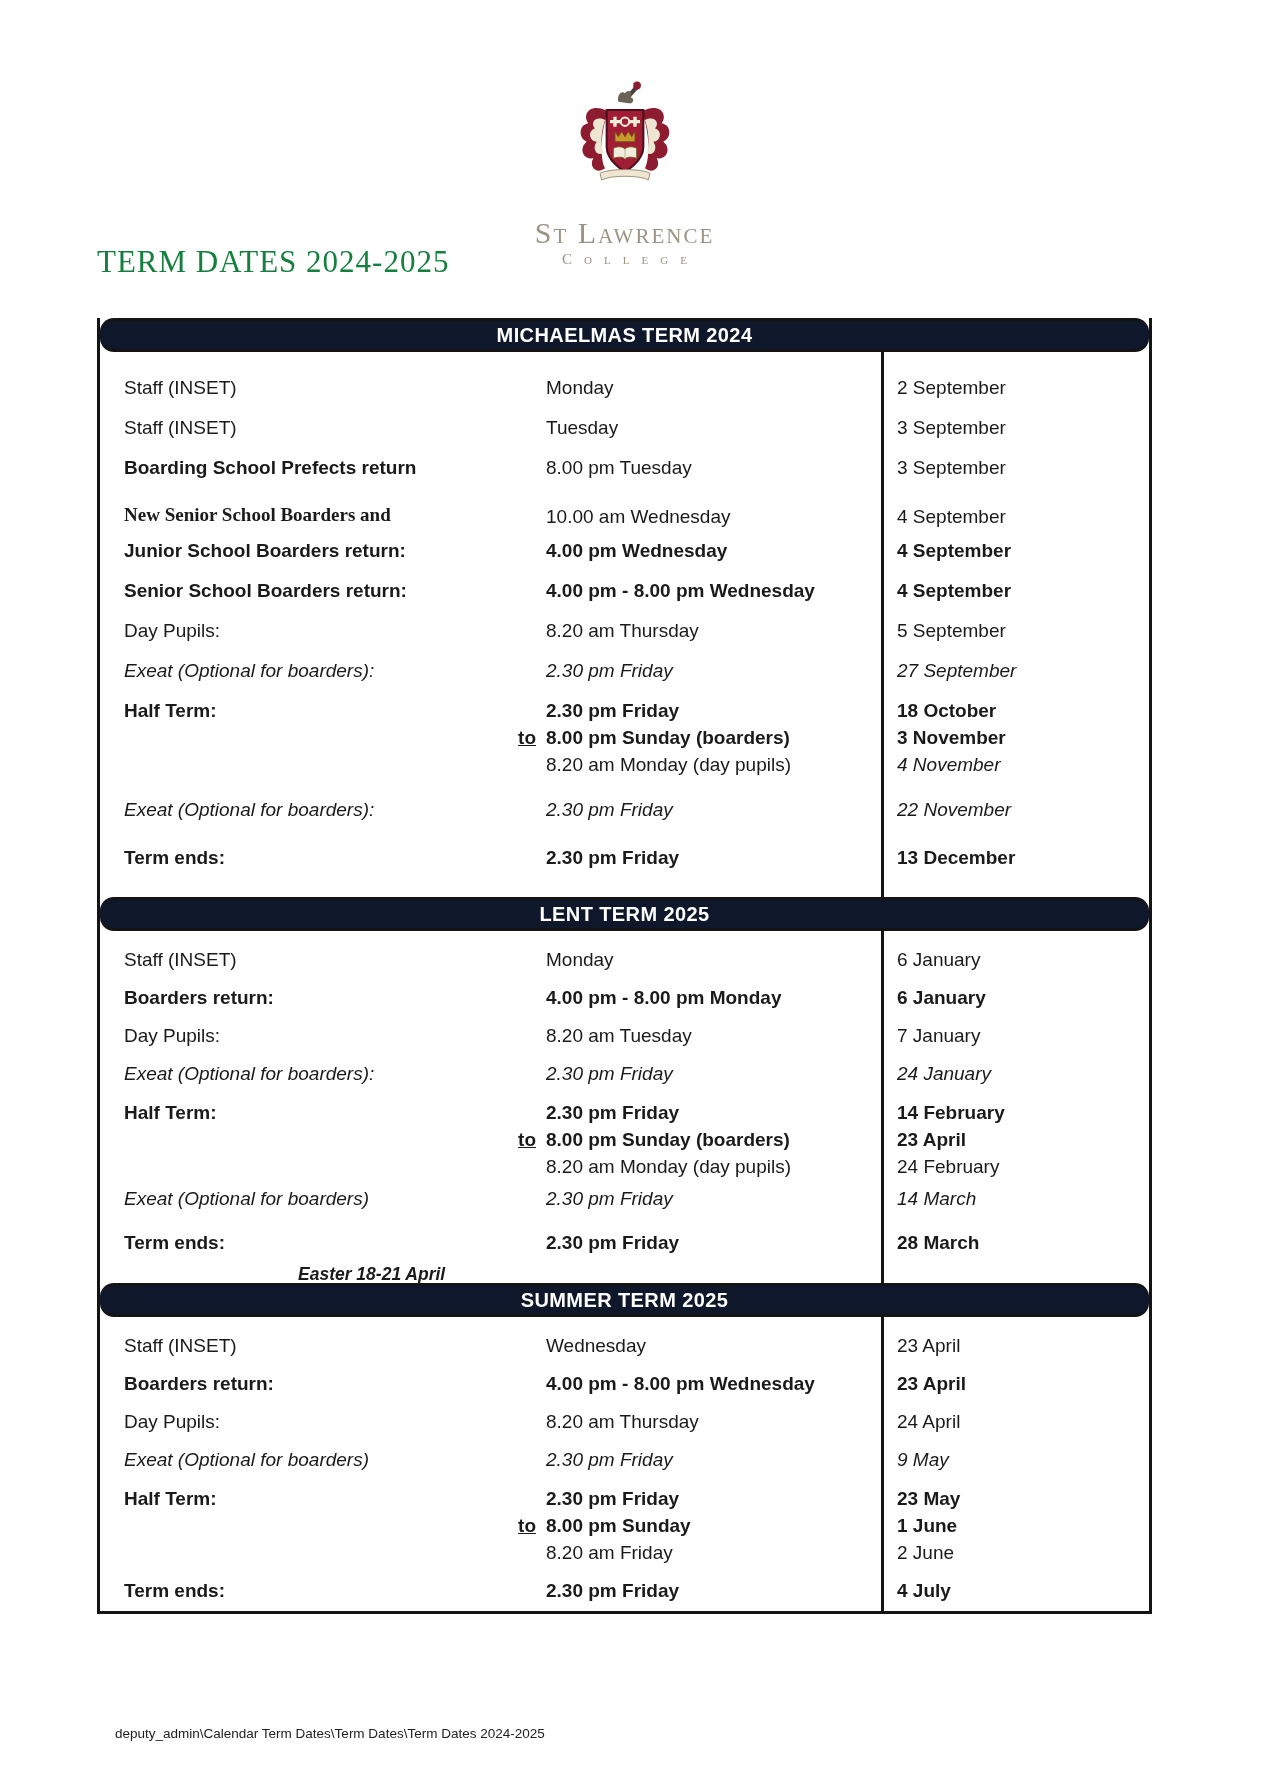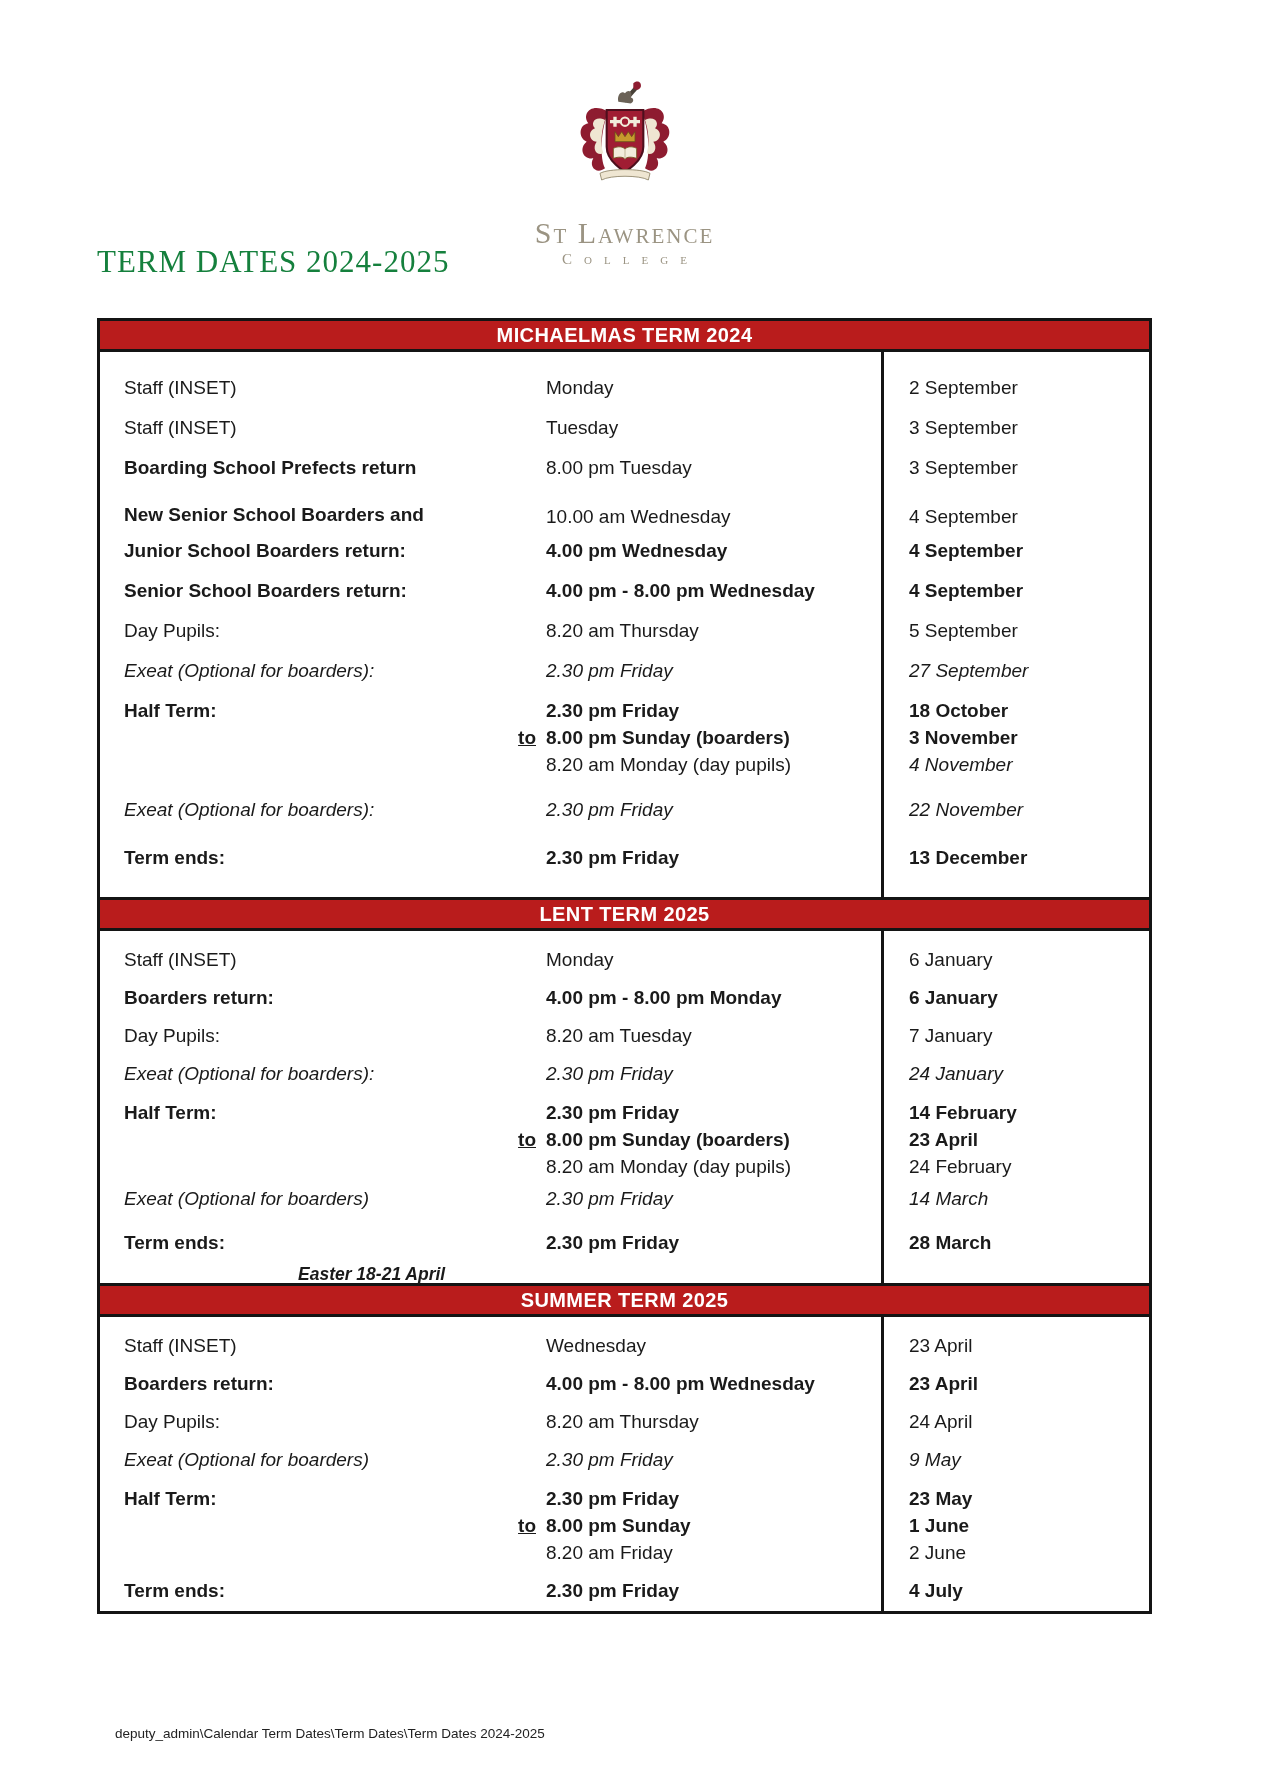--- a/index.html
+++ b/index.html
@@ -23,41 +23,41 @@
     position:absolute;left:97px;top:244px;width:1055px;
     font-family:"Liberation Serif",serif;font-size:31px;letter-spacing:1px;color:#15803d;
   }
   
   .term-table{
     position:absolute;left:97px;top:318px;width:1055px;
     border-left:3px solid #141414;border-right:3px solid #141414;border-bottom:3px solid #141414;
     box-sizing:border-box;
   }
   .section-header{
-    height:28px;line-height:28px;background:#b91c1c;color:#ffffff;
+    height:28px;line-height:28px;background:#0f172a;color:#ffffff;
     border-top:3px solid #141414;border-bottom:3px solid #141414;
-    font-weight:bold;font-size:20px;text-align:center;letter-spacing:0.4px;
+    font-weight:bold;font-size:20px;text-align:center;letter-spacing:0.4px;border-radius:14px;
   }
   .section-body{position:relative;box-sizing:border-box;}
   .section-body::after{
     content:"";position:absolute;top:0;bottom:0;left:781px;width:3px;background:#141414;
   }
   .body-m{height:545px;padding-top:16px;}
   .body-l{height:352px;padding-top:10px;}
   .body-s{height:294px;padding-top:10px;}
   .row{display:grid;grid-template-columns:410px 36px 335px 1fr;align-items:center;font-size:19px;}
   .sec-m .row{min-height:40px;}
   .sec-l .row,.sec-s .row{min-height:38px;}
   .c-label{padding-left:24px;}
-  .c-date{padding-left:28px;}
+  .c-date{padding-left:16px;}
   .c-to{text-align:right;padding-right:10px;font-weight:bold;text-decoration:underline;}
   .bold{font-weight:bold;}
   .italic{font-style:italic;}
   .row-two{min-height:66px;align-items:end;padding-bottom:3px;}
-  .row-two .c-label div{line-height:26px;}
+  .row-two .c-label div{line-height:26px;font-family:Liberation Serif, serif;}
   .row-half{align-items:start;margin-top:6px;}
   .row-half .line{line-height:27px;}
   .row-half .c-to{padding-top:27px;line-height:27px;font-size:19px;}
   .sec-m .row-exeat2{margin-top:12px;}
   .sec-m .row-term{margin-top:8px;}
   .sec-l .row-term,.sec-s .row-term{margin-top:6px;}
   .easter-note{
     margin-top:2px;padding-left:198px;font-weight:bold;font-style:italic;font-size:17.5px;
   }
   

